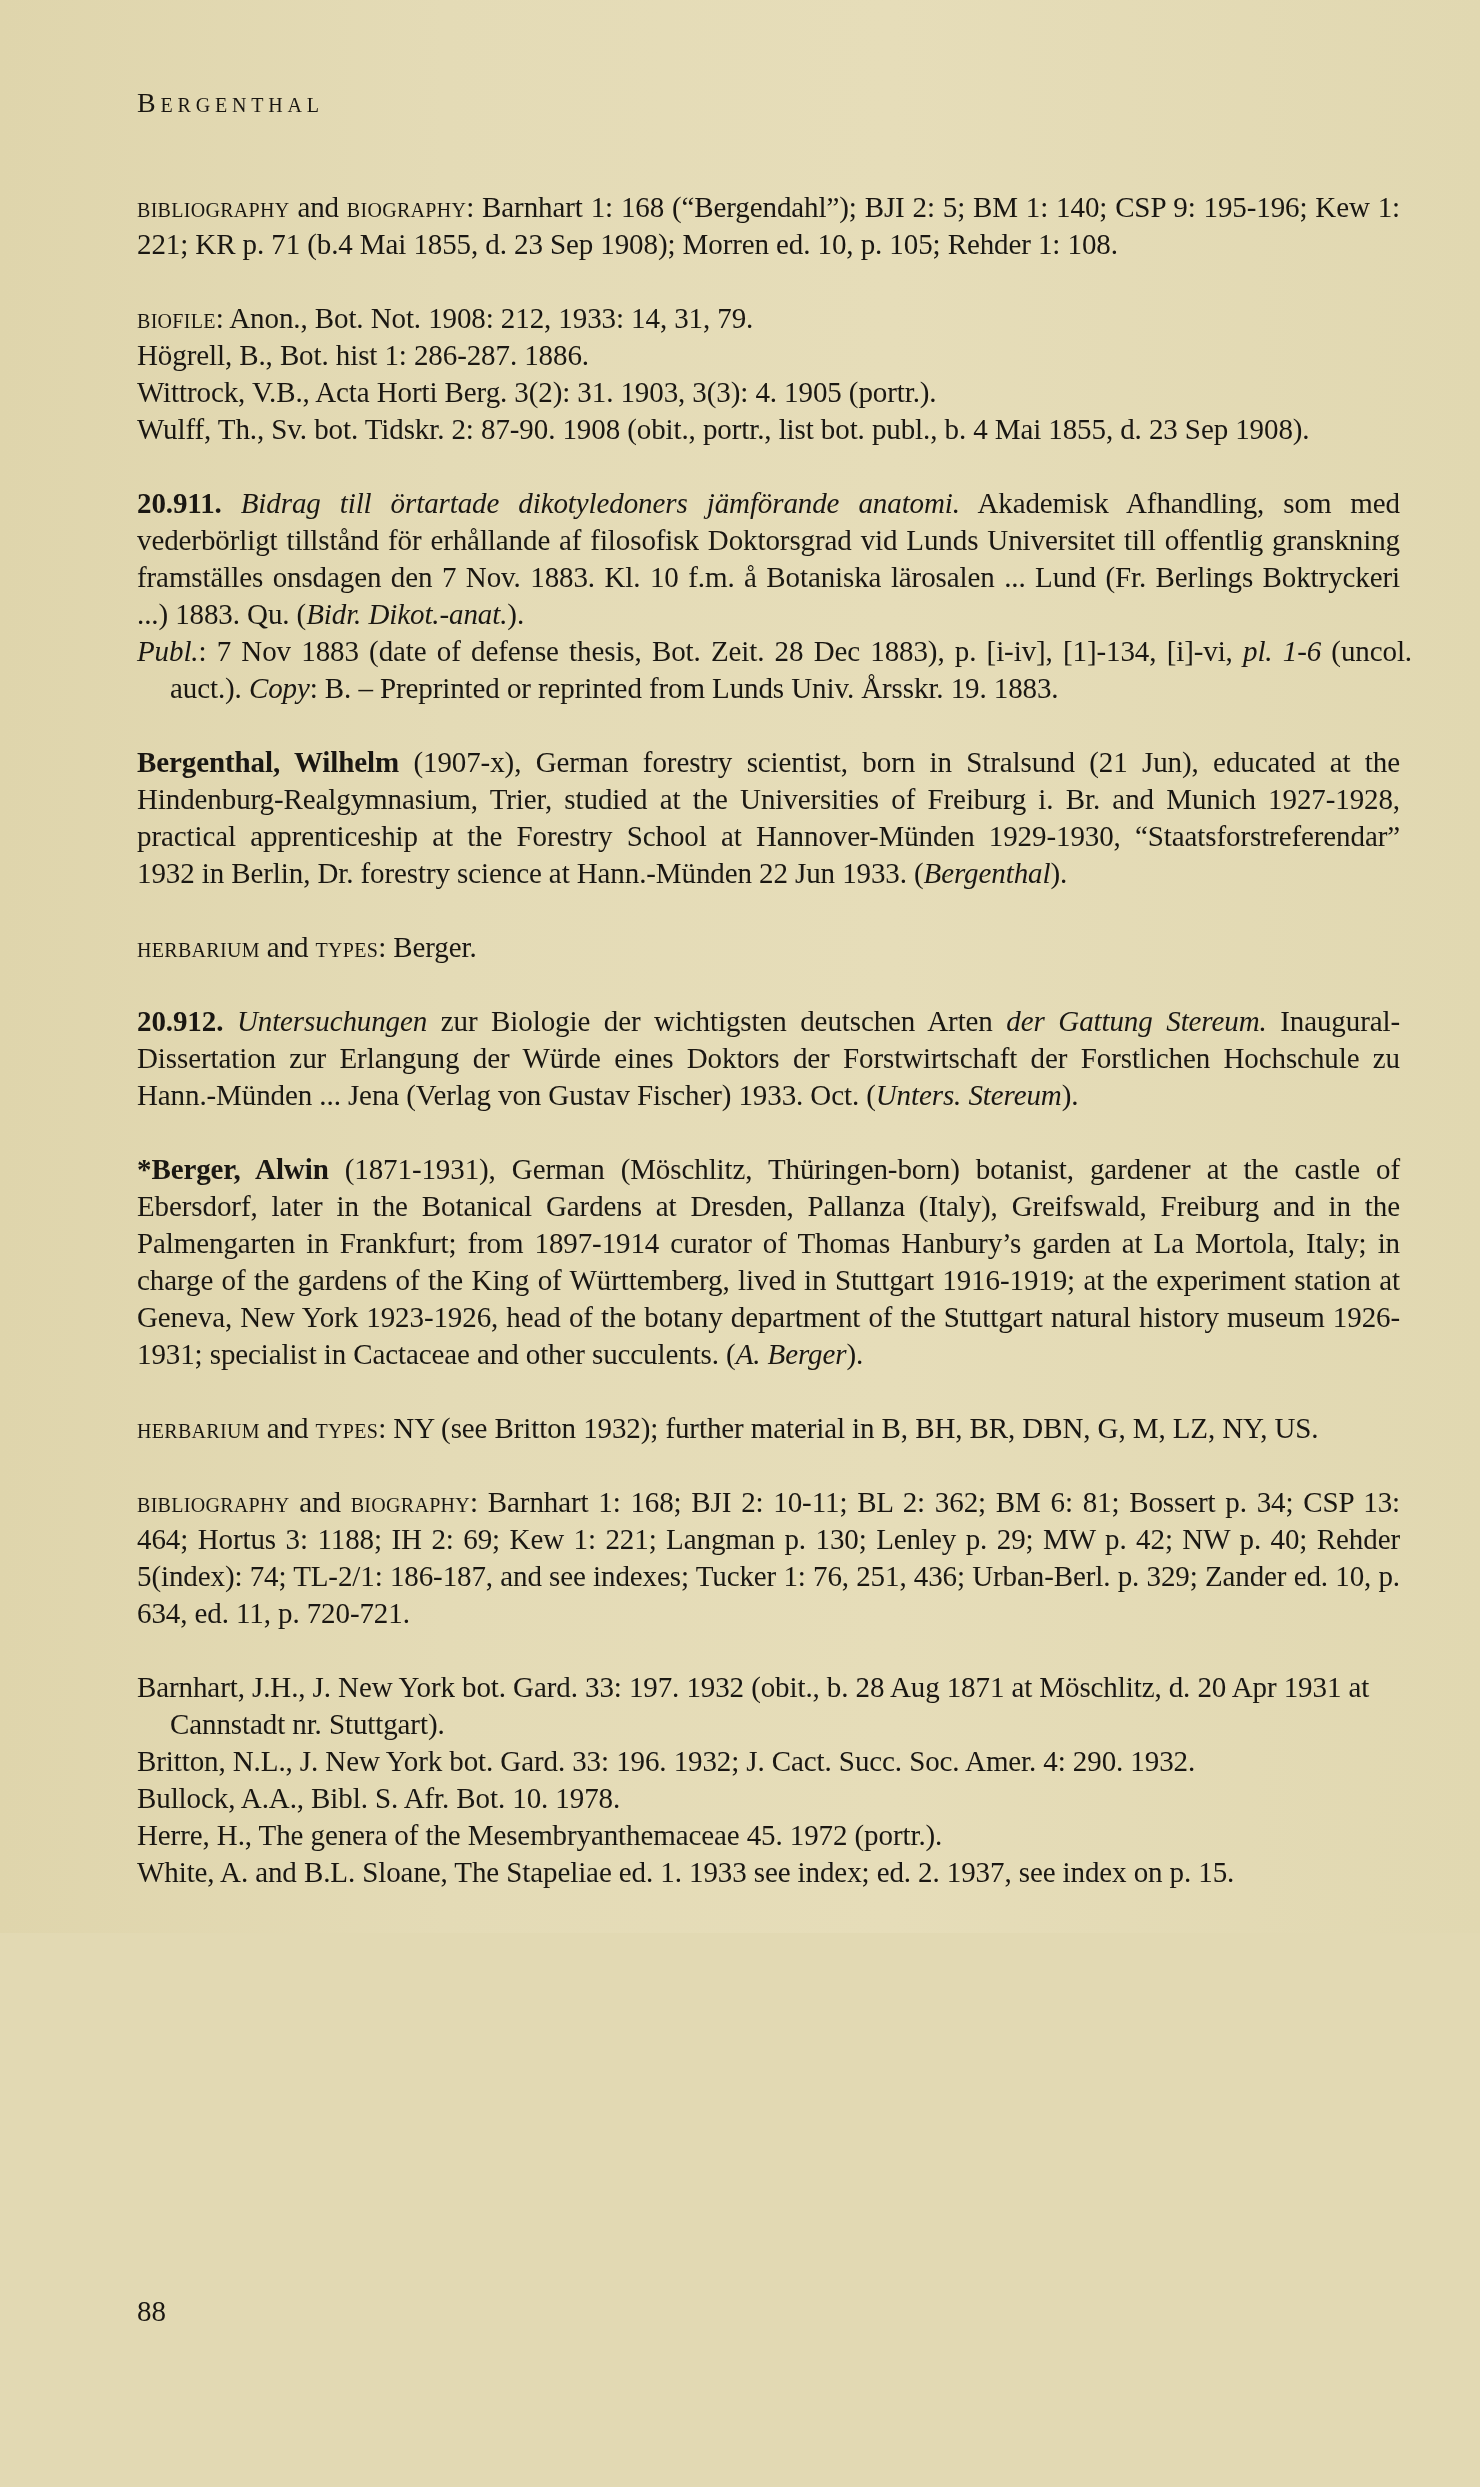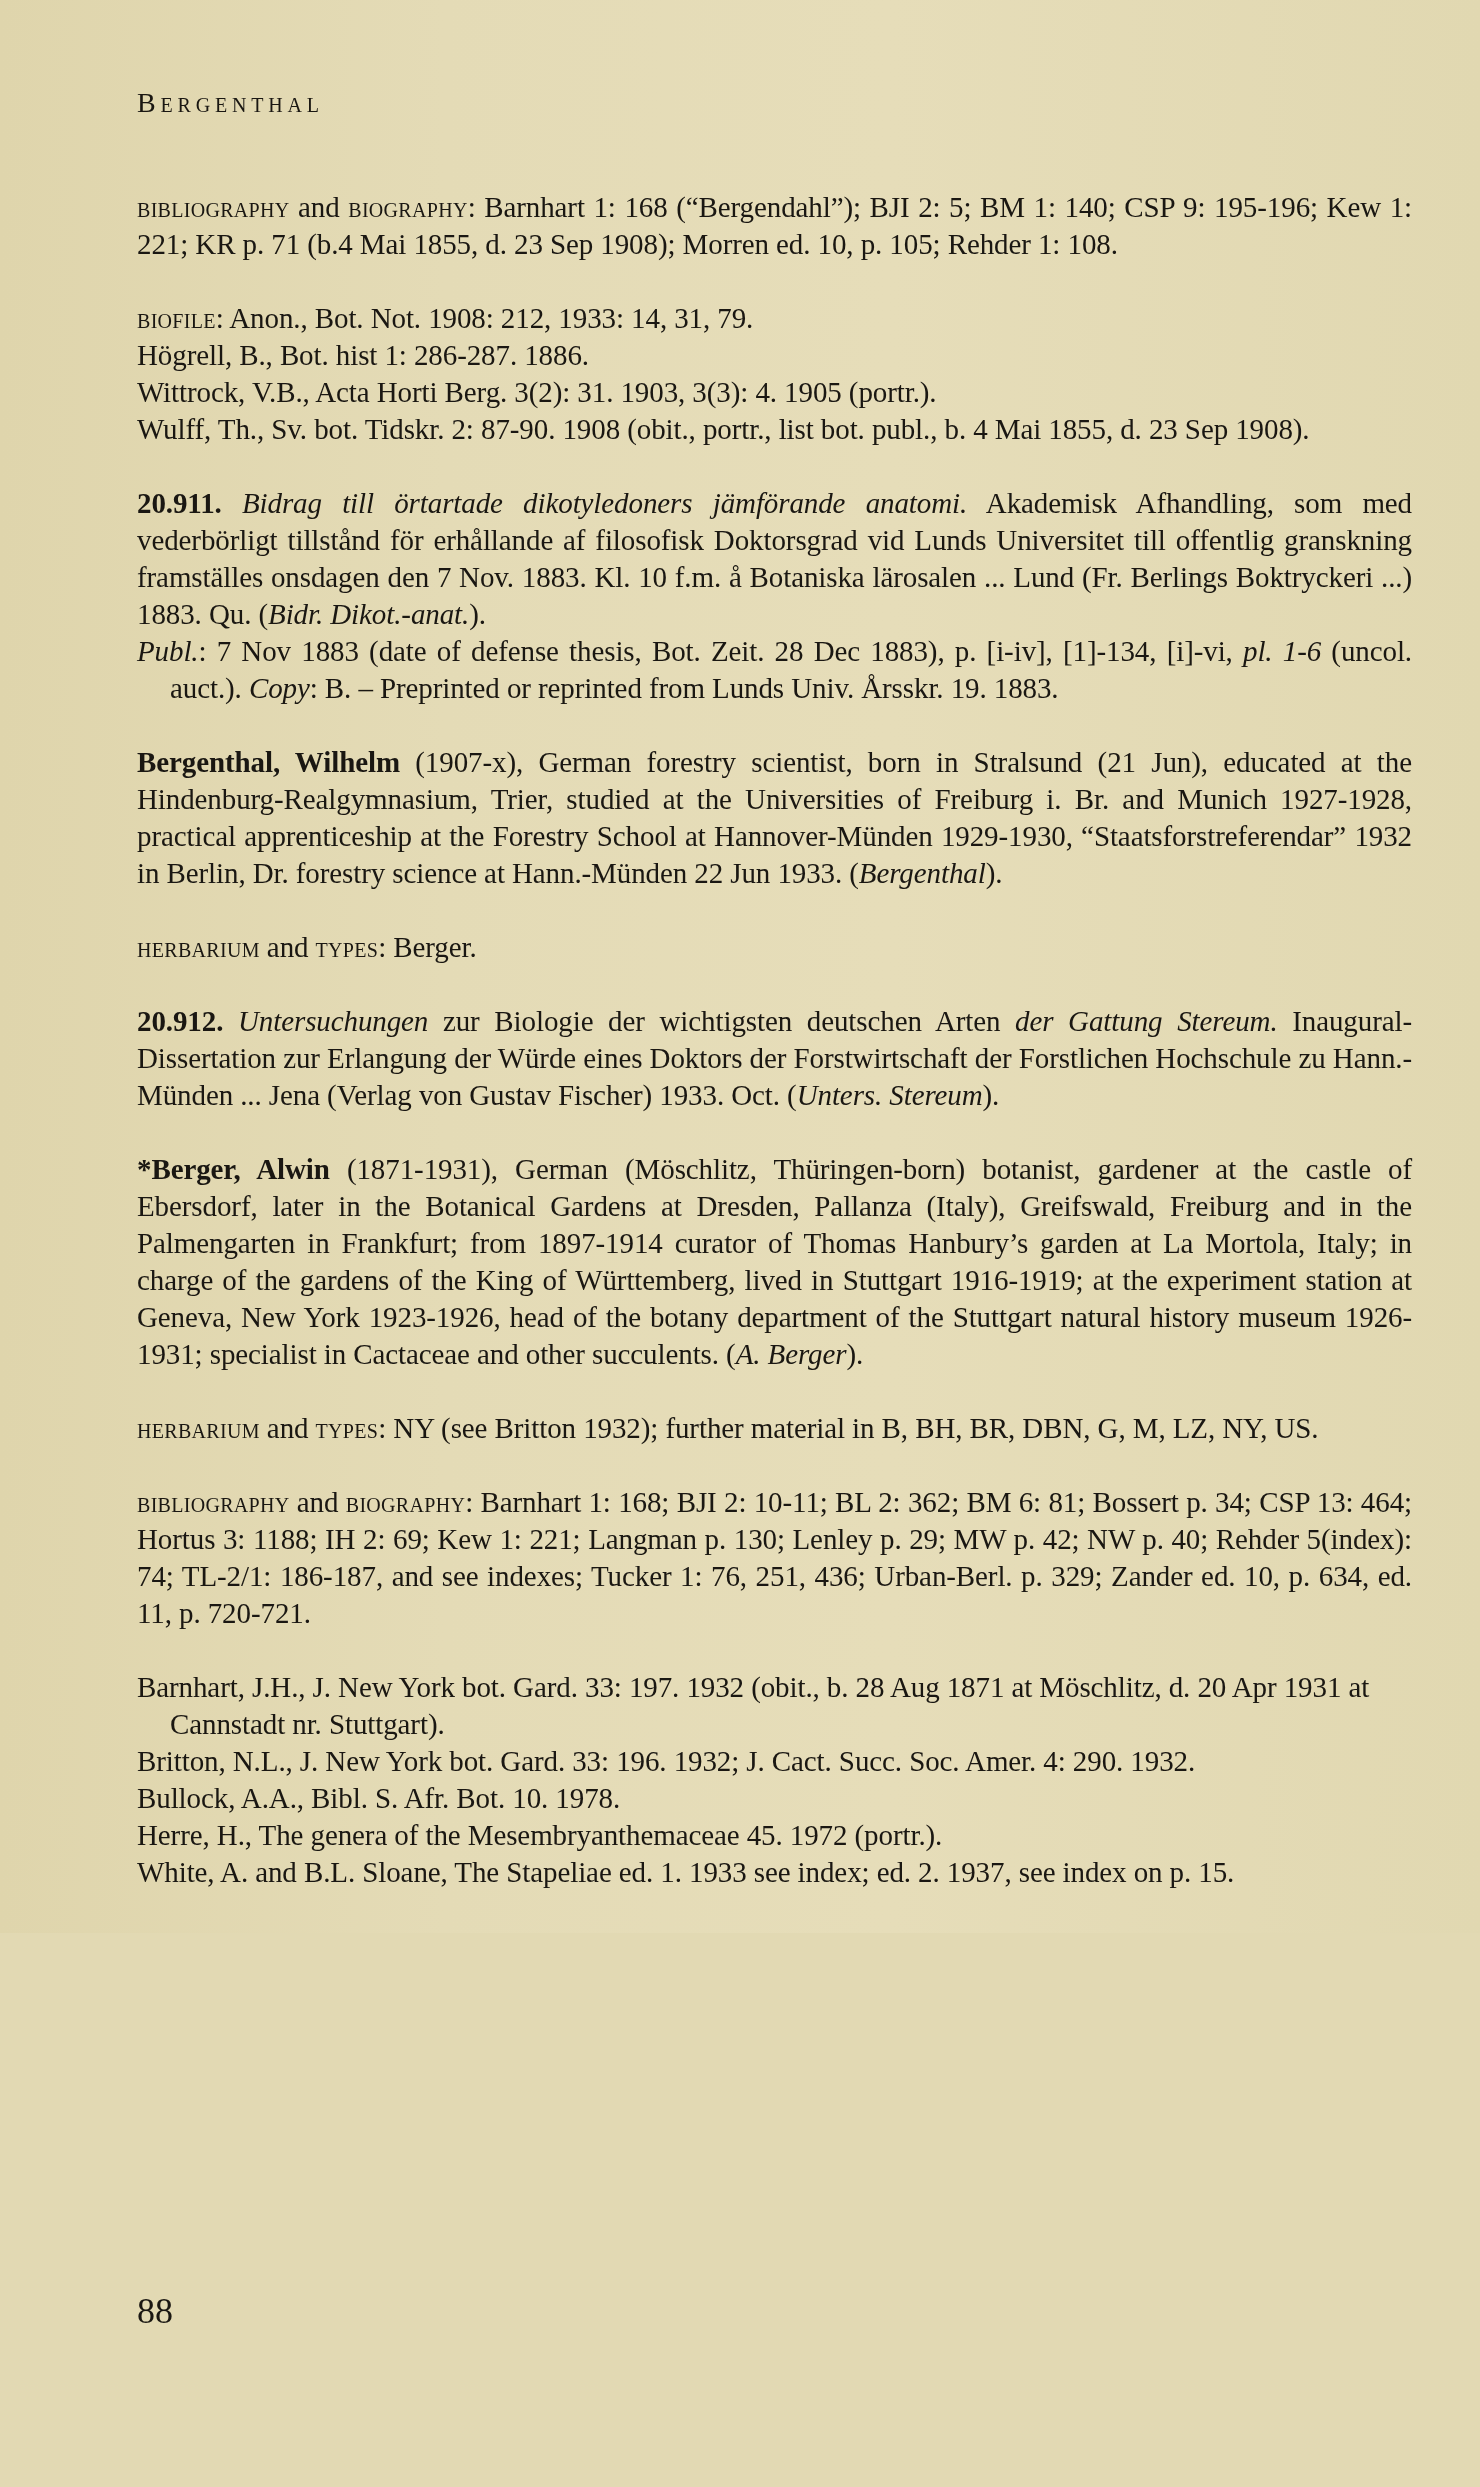--- a/index.html
+++ b/index.html
@@ -27,21 +27,21 @@
     letter-spacing: -0.1px;
   }
   .running-head {
     font-size: 28px;
     letter-spacing: 4.8px;
     font-variant: small-caps;
     margin: 0 0 66px 0;
     line-height: 41px;
   }
   .para {
-    margin: 0 0 37px 0;
+    margin: 0 12px 37px 0;
     text-align: justify;
     font-family: Liberation Serif, serif;
   }
   .para.tight { margin-bottom: 0; }
   .hang {
     padding-left: 33px;
     text-indent: -33px;
     margin: 0;
     text-align: left;
   }
@@ -54,21 +54,21 @@
   .num {
     font-weight: bold;
   }
   .b { font-weight: bold; }
   .i { font-style: italic; }
   .group { margin-bottom: 37px; }
   .folio {
     position: absolute;
     left: 137px;
     top: 2293px;
-    font-size: 36px;
+    font-size: 29px;
     line-height: 37px;
   }
 </style>
 </head>
 <body>
 
 <div class="page">
   <div class="content">
 
     <div class="running-head">Bergenthal</div>

